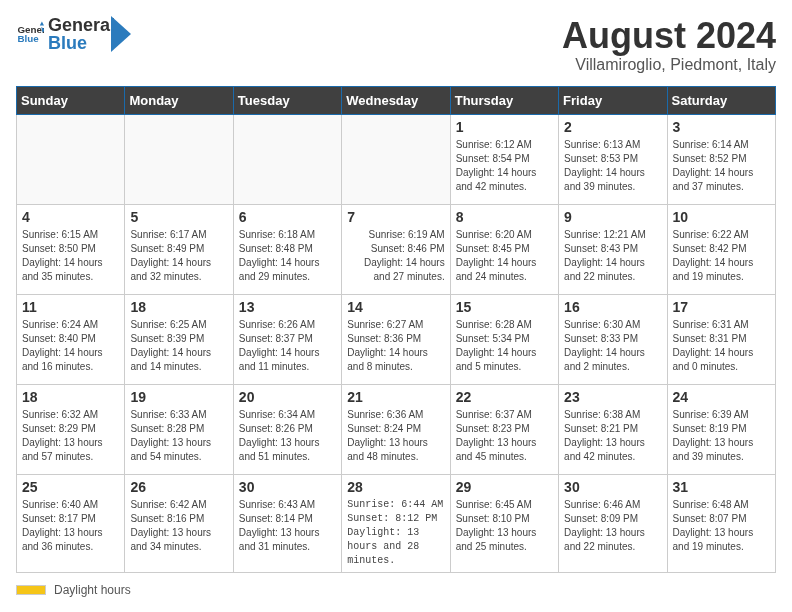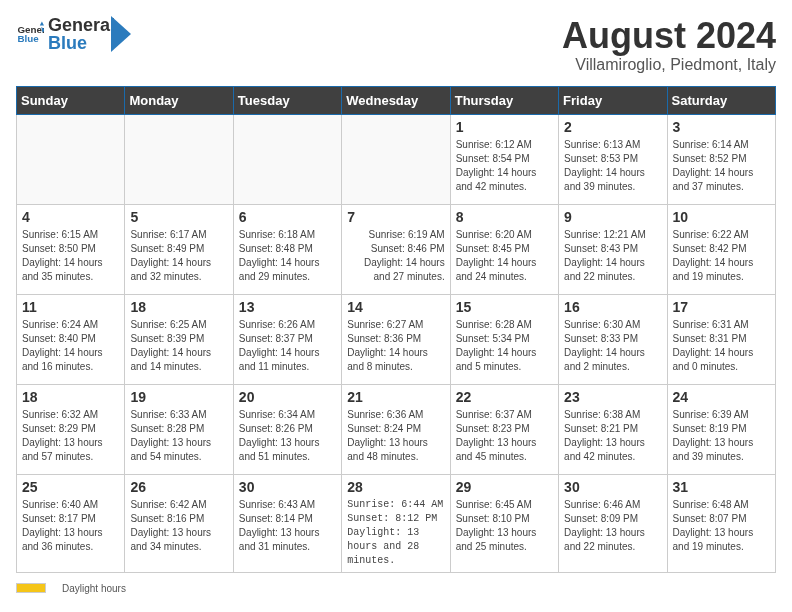--- a/index.html
+++ b/index.html
@@ -69,25 +69,25 @@
       color: #333;
       margin-bottom: 3px;
     }
     .day-info {
       color: #444;
       font-size: 10px;
       line-height: 1.4;
     }
     .footer {
       margin-top: 10px;
-      font-size: 10px;
+      font-size: 12px;
       color: #555;
       display: flex;
       align-items: center;
-      gap: 16px;
+      gap: 8px;
     }
     .daylight-bar {
       display: inline-block;
       width: 30px;
       height: 10px;
       background: #f5c518;
       border: 1px solid #ccc;
     }
     tr.week-row td {
       height: 90px;

